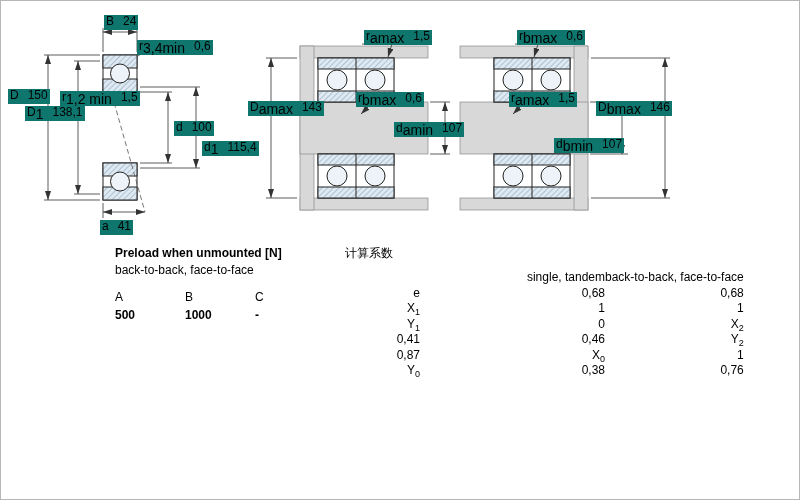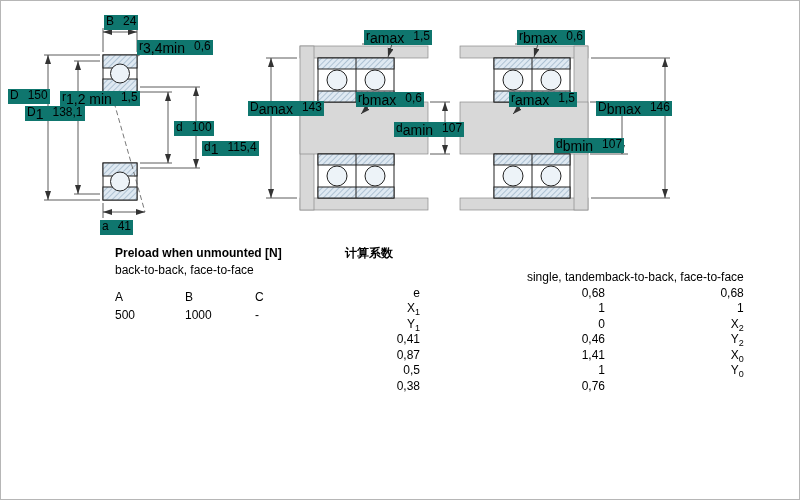--- a/index.html
+++ b/index.html
@@ -10,23 +10,23 @@
   .dim{position:absolute;font-size:12px;line-height:13px;white-space:nowrap;
        background:#0f766e;padding:0 2px;}
   .dim sub{font-size:14px;}
   .dim .val{margin-left:9px;}
   .preload{position:absolute;left:103px;top:246px;font-size:12px;line-height:14px;margin-left:12px;}
   .preload .pt{font-weight:bold;}
   .preload .ps{margin-top:3px;}
   .prow{display:flex;}
   .prow span{width:70px;}
   .phead{margin-top:13px;}
-  .pvals{margin-top:4px;}
+  .pvals{margin-top:4px;font-weight:bold;}
   .factors{position:absolute;left:345px;top:246px;font-size:12px;}
-  .factors .ft{font-weight:bold;line-height:14px;}
+  .factors .ft{font-weight:normal;line-height:14px;}
   .fgrid{display:grid;grid-template-columns:75px 185px auto;margin-top:10px;text-align:right;}
   .fgrid span{line-height:15.5px;}
   .fgrid .cell{height:15.5px;}
   .fgrid sub{font-size:9px;}
 </style>
 </head>
 <body>
 
 <div class="frame"></div>
 
@@ -199,23 +199,21 @@
 
     <span class="cell"><span>Y</span><sub>1</sub></span>
     <span class="cell">0</span>
 
     <span class="cell"><span>X</span><sub>2</sub></span>
     <span class="cell">0,41</span>
     <span class="cell">0,46</span>
 
     <span class="cell"><span>Y</span><sub>2</sub></span>
     <span class="cell">0,87</span>
-    <span class="cell">1,41</span>
 
     <span class="cell"><span>X</span><sub>0</sub></span>
-    <span class="cell">0,5</span>
     <span class="cell">1</span>
 
     <span class="cell"><span>Y</span><sub>0</sub></span>
     <span class="cell">0,38</span>
     <span class="cell">0,76</span>
   </div>
 </div>
 
 </body></html>

